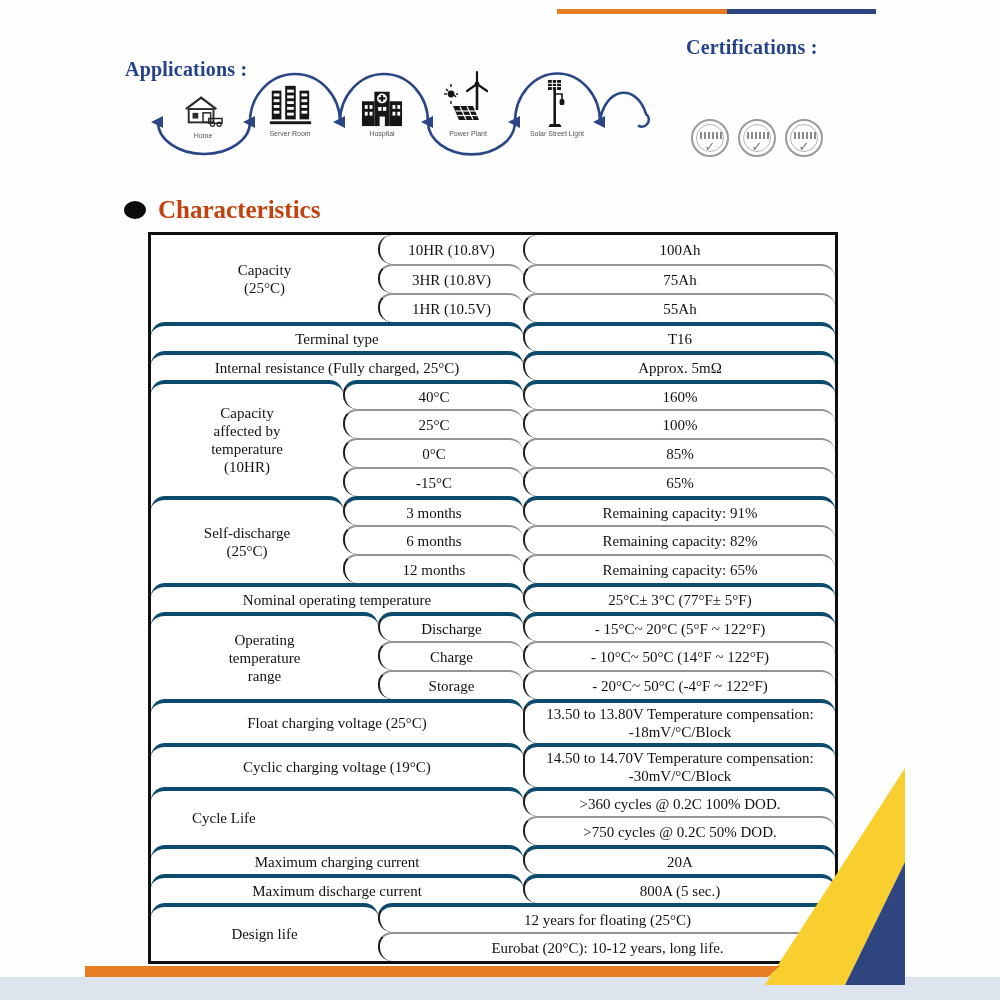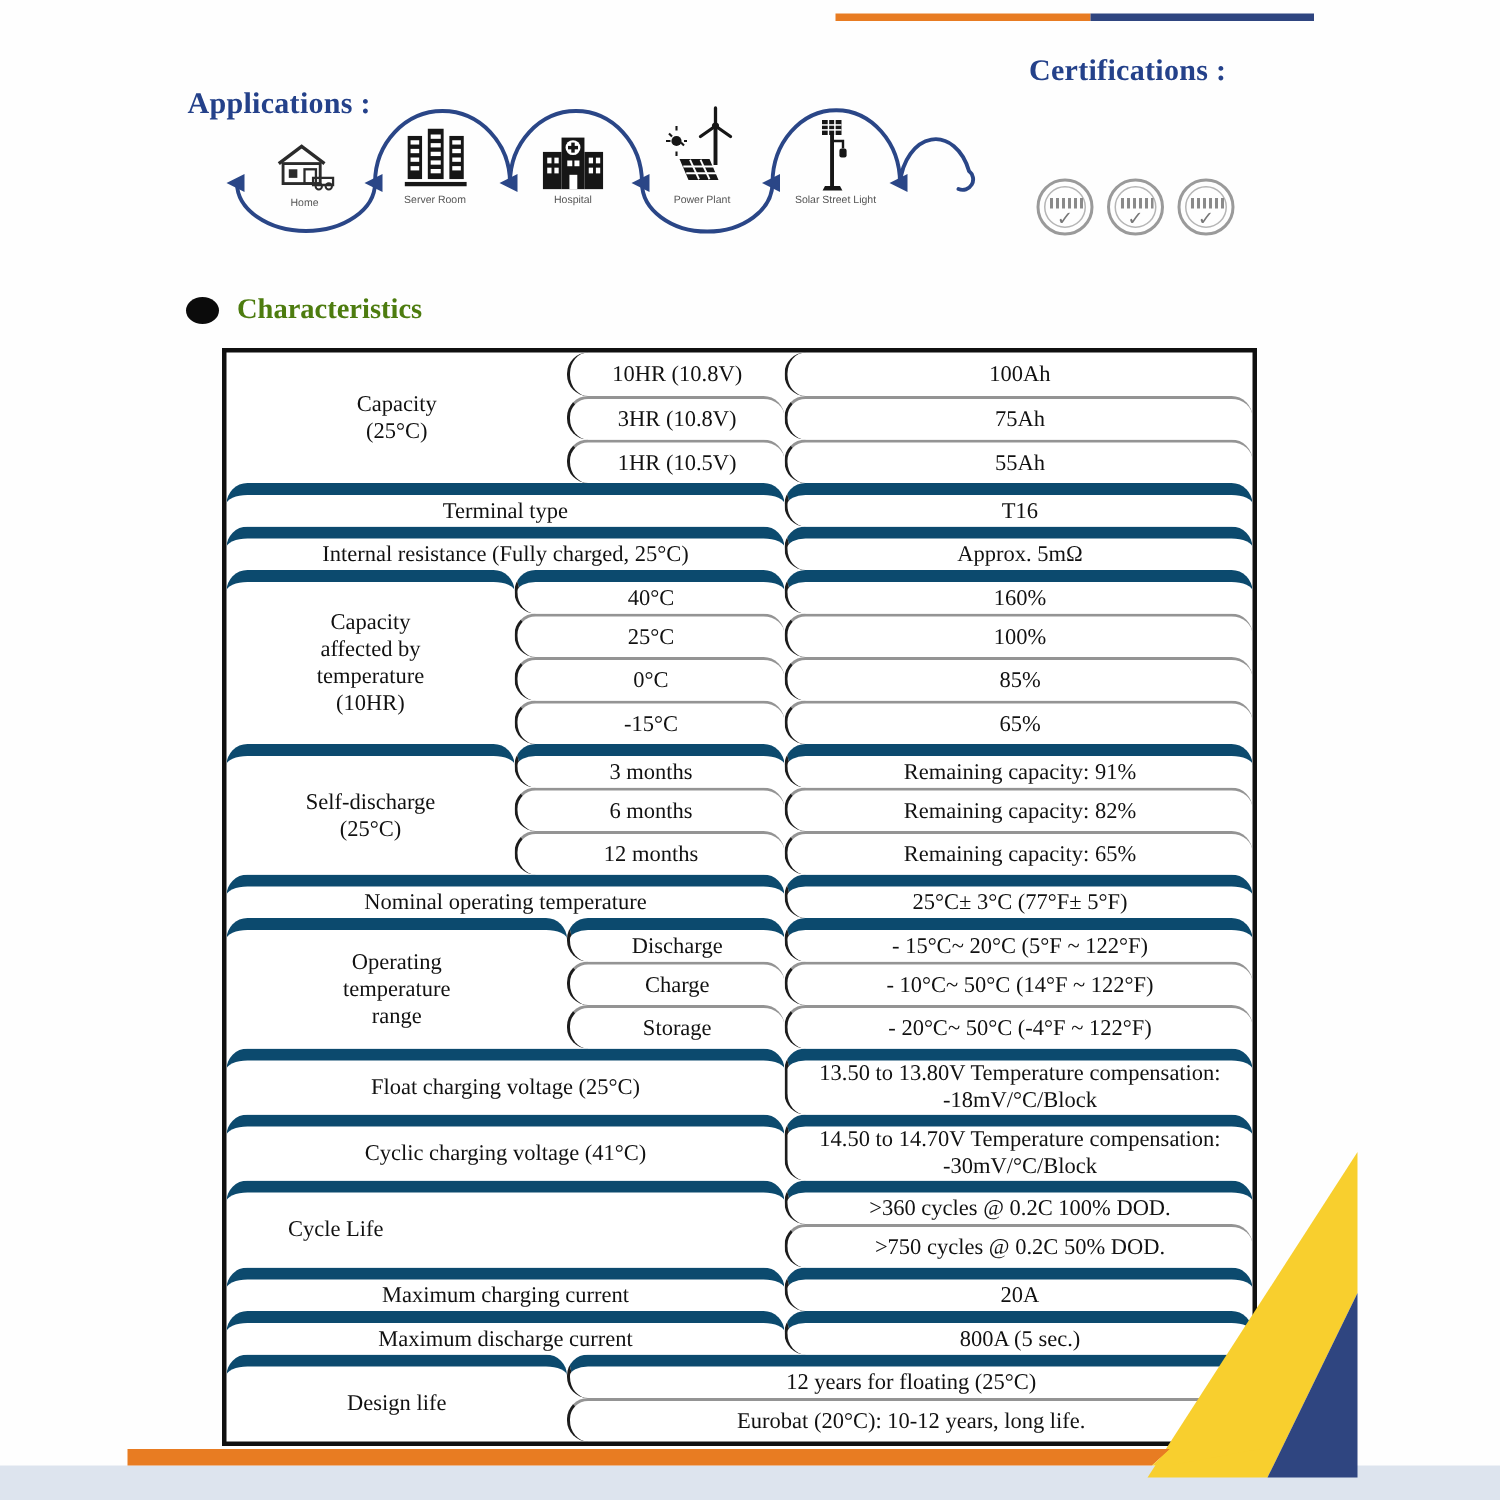--- a/index.html
+++ b/index.html
@@ -40,30 +40,30 @@
   .seal{width:38px;height:38px;border-radius:50%;border:2px solid #9a9a9a;box-sizing:border-box;position:relative;}
   .seal::before{content:"";position:absolute;inset:3px;border:1px solid #b5b5b5;border-radius:50%;}
   .seal .scribble{position:absolute;top:11px;left:7px;width:22px;height:7px;
      background:repeating-linear-gradient(90deg,#8a8a8a 0 2px,transparent 2px 4px);}
   .seal .check{position:absolute;bottom:2px;left:0;right:0;text-align:center;color:#777;
      font-size:13px;line-height:1;font-family:"DejaVu Sans",sans-serif;}
 
   
   .char-head{position:absolute;left:124px;top:196px;display:flex;align-items:center;}
   .char-bullet{width:22px;height:18px;background:#0b0b0b;border-radius:50%;margin-right:12px;}
-  .char-title{font-weight:bold;color:#4d7c0f;font-size:19px;}
+  .char-title{font-weight:bold;color:#c2410c;font-size:25px;}
 
   table.spec{position:absolute;left:148px;top:232px;border-collapse:separate;border-spacing:0;
      border:3px solid #101010;background:#fff;table-layout:fixed;}
   table.spec td{border-top:2px solid #949494;border-left:2px solid #1c1c1c;
      text-align:center;vertical-align:middle;font-size:15px;padding:0 3px;line-height:1.2;
      overflow:hidden;border-radius:14px;}
   table.spec tr{height:29px;}
   table.spec tr.tall{height:44px;}
-  table.spec tr.dstart td{border-top:8px solid #0c4a6e;}
+  table.spec tr.dstart td{border-top:4px solid #0c4a6e;}
   table.spec tr:first-child td{border-top:none;}
   table.spec td.label-cell{border-left:none;white-space:pre-line;}
   table.spec td.align-left{text-align:left;padding-left:41px;}
 
   
   .bottom-strip{position:absolute;left:0;top:977px;width:1000px;height:23px;background:#dde4ee;}
   .footer-svg{position:absolute;left:80px;top:760px;}
 </style>
 </head>
 <body>
@@ -302,21 +302,21 @@
         </tr>
         <tr>
           <td colspan="1">Storage</td>
           <td colspan="1">- 20°C~ 50°C (-4°F ~ 122°F)</td>
         </tr>
         <tr class="dstart tall">
           <td class="label-cell" rowspan="1" colspan="3">Float charging voltage (25°C)</td>
           <td colspan="1">13.50 to 13.80V Temperature compensation: -18mV/°C/Block</td>
         </tr>
         <tr class="dstart tall">
-          <td class="label-cell" rowspan="1" colspan="3">Cyclic charging voltage (41°C)</td>
+          <td class="label-cell" rowspan="1" colspan="3">Cyclic charging voltage (19°C)</td>
           <td colspan="1">14.50 to 14.70V Temperature compensation: -30mV/°C/Block</td>
         </tr>
         <tr class="dstart">
           <td class="label-cell align-left" rowspan="2" colspan="3">Cycle Life</td>
           <td colspan="1">&gt;360 cycles @ 0.2C 100% DOD.</td>
         </tr>
         <tr>
           <td colspan="1">&gt;750 cycles @ 0.2C 50% DOD.</td>
         </tr>
         <tr class="dstart">

